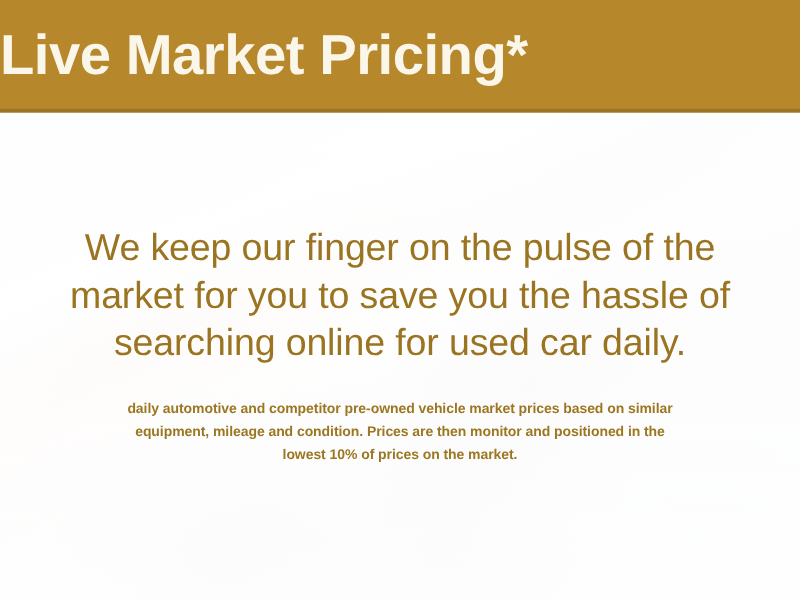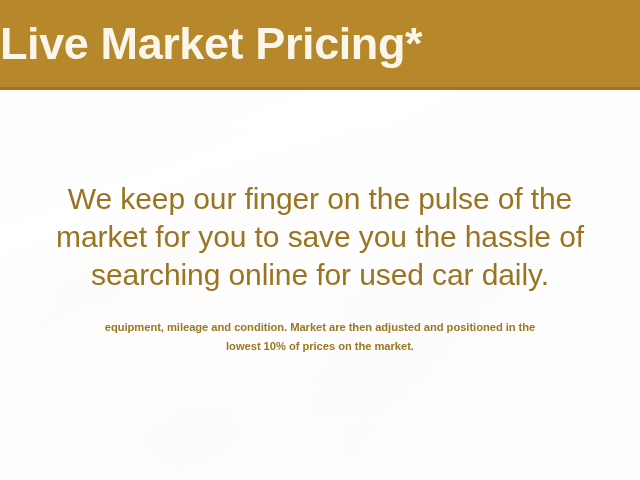--- a/index.html
+++ b/index.html
@@ -221,18 +221,19 @@
 
   <div id="content">
 
     <div id="headline">
       <span class="hl-line">We keep our finger on the pulse of the</span>
       <span class="hl-line">market for you to save you the hassle of</span>
       <span class="hl-line">searching online for used car daily.</span>
     </div>
 
     <div id="disclaimer">
-      <span class="dc-line">equipment, mileage and condition. Market are then adjusted and positioned in the</span>
+      <span class="dc-line">daily automotive and competitor pre-owned vehicle market prices based on similar</span>
+      <span class="dc-line">equipment, mileage and condition. Prices are then monitor and positioned in the</span>
       <span class="dc-line">lowest 10% of prices on the market.</span>
     </div>
 
   </div>
 </div>
 
 </body></html>

